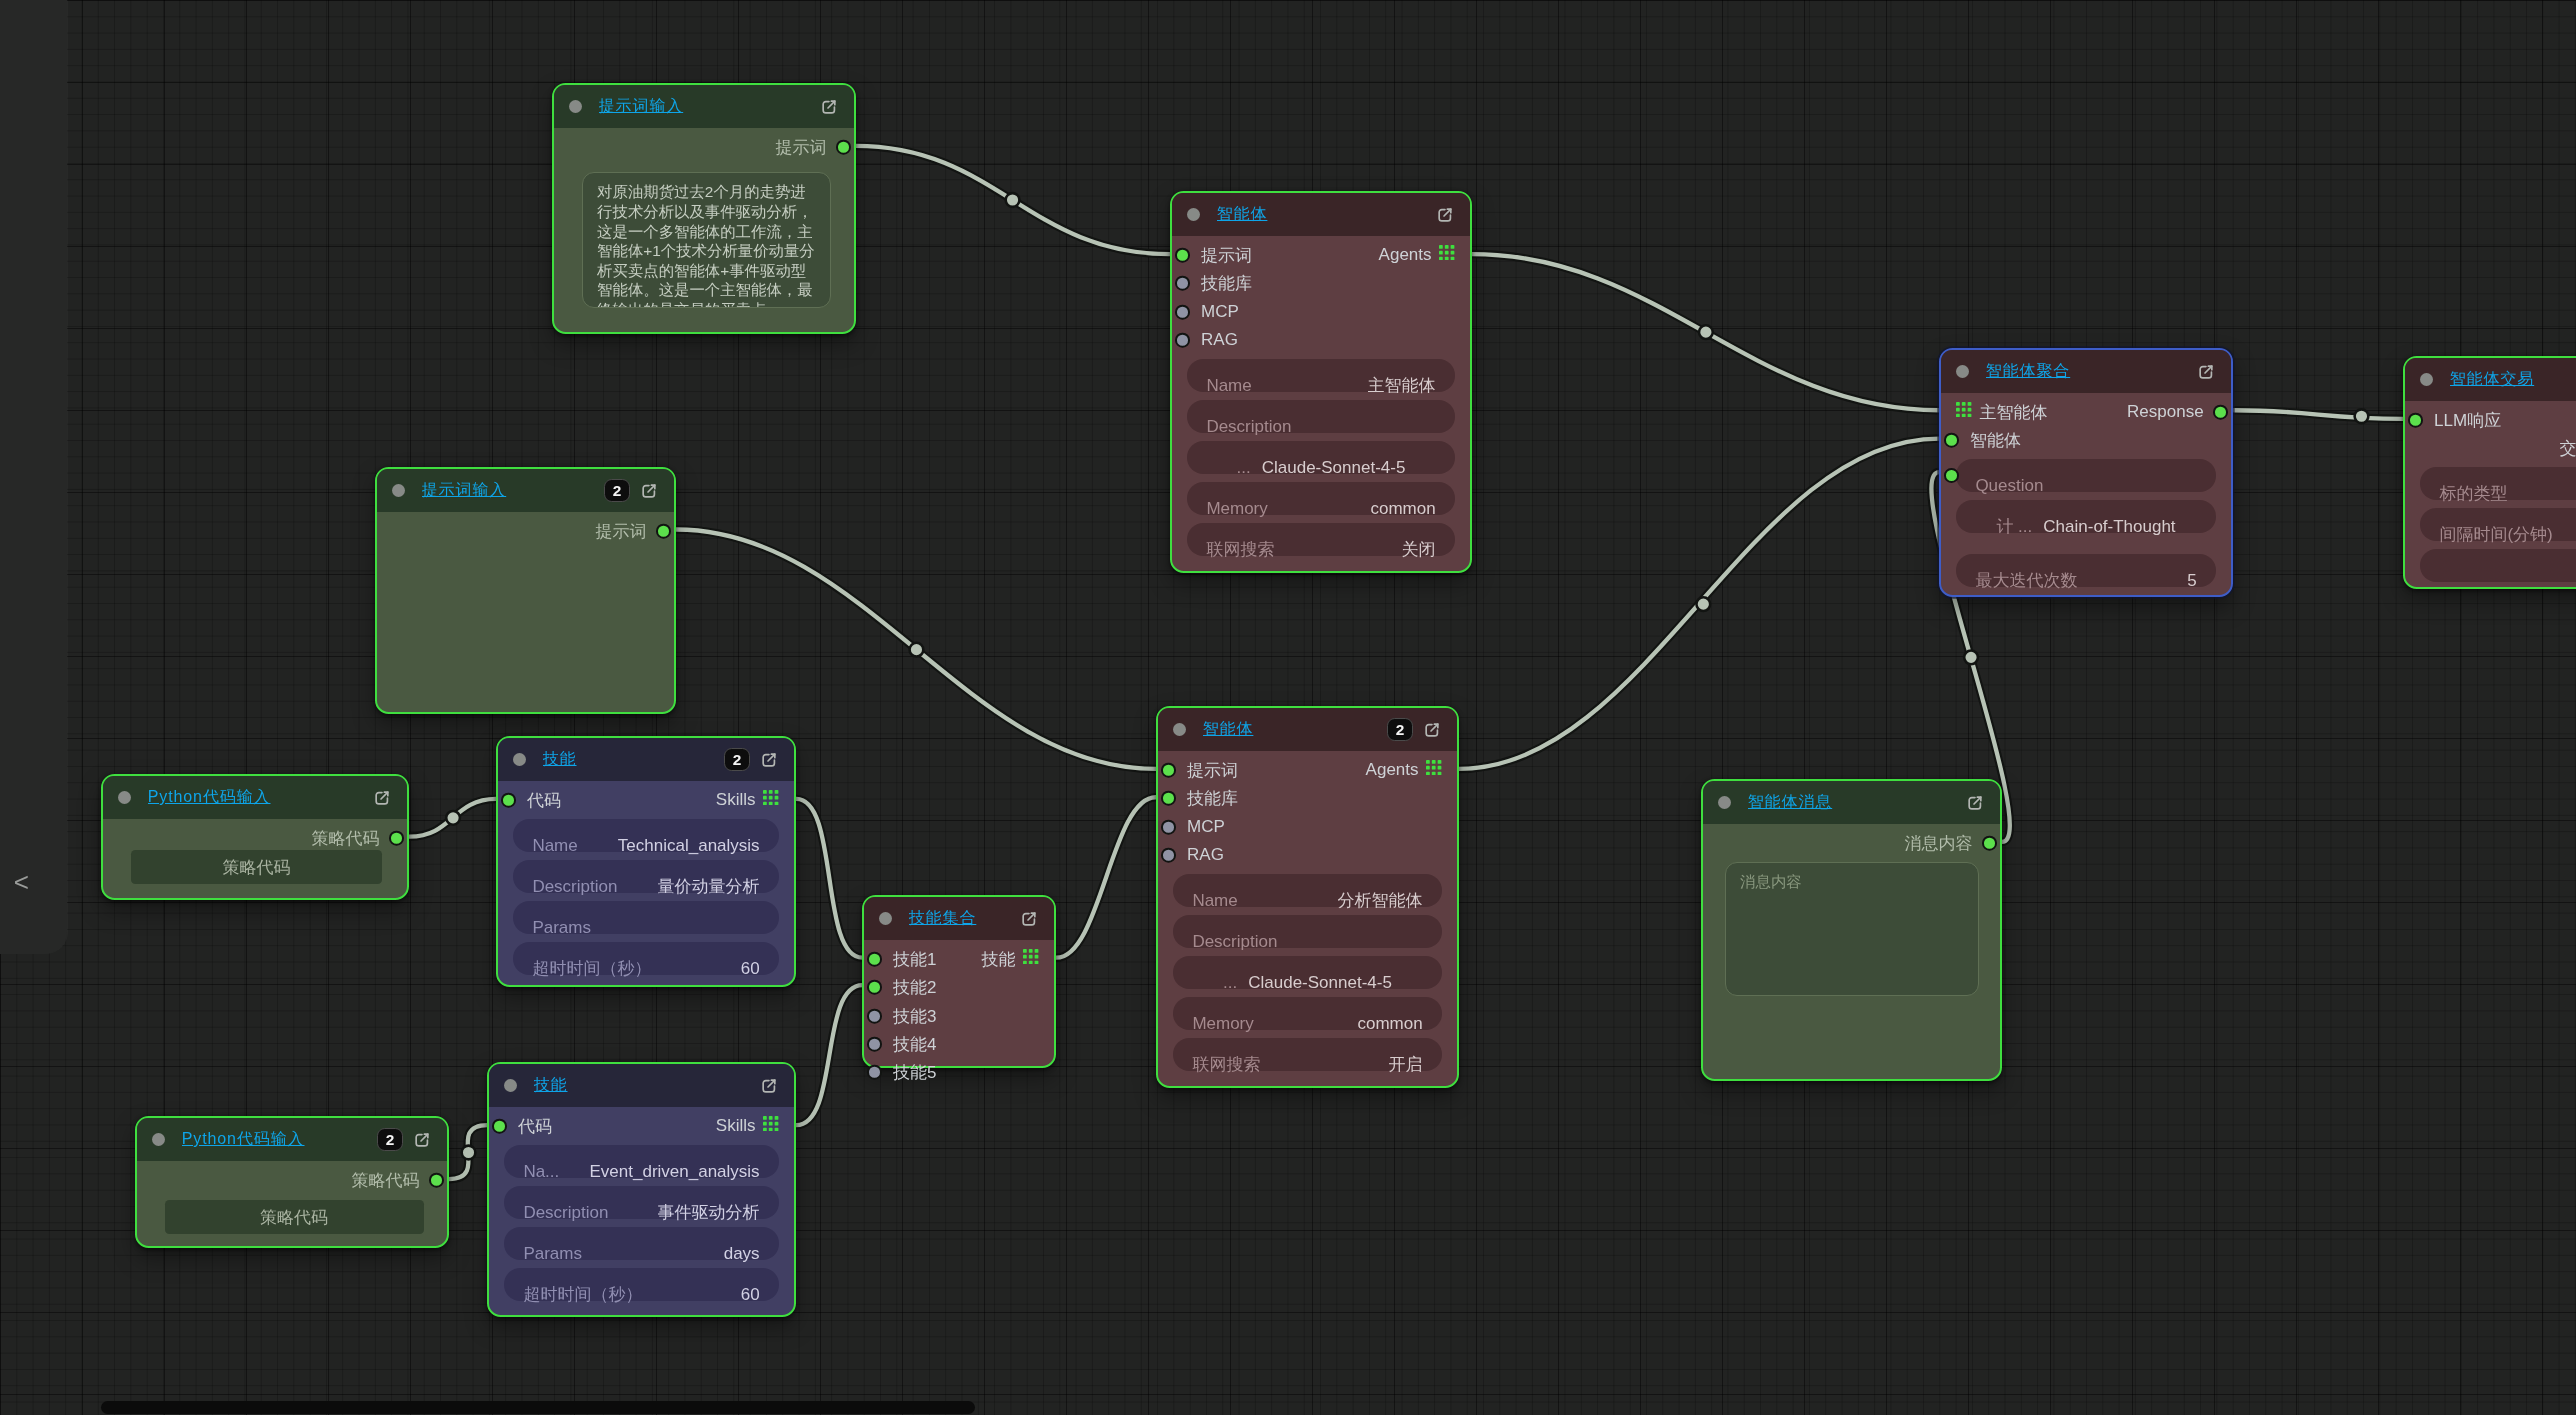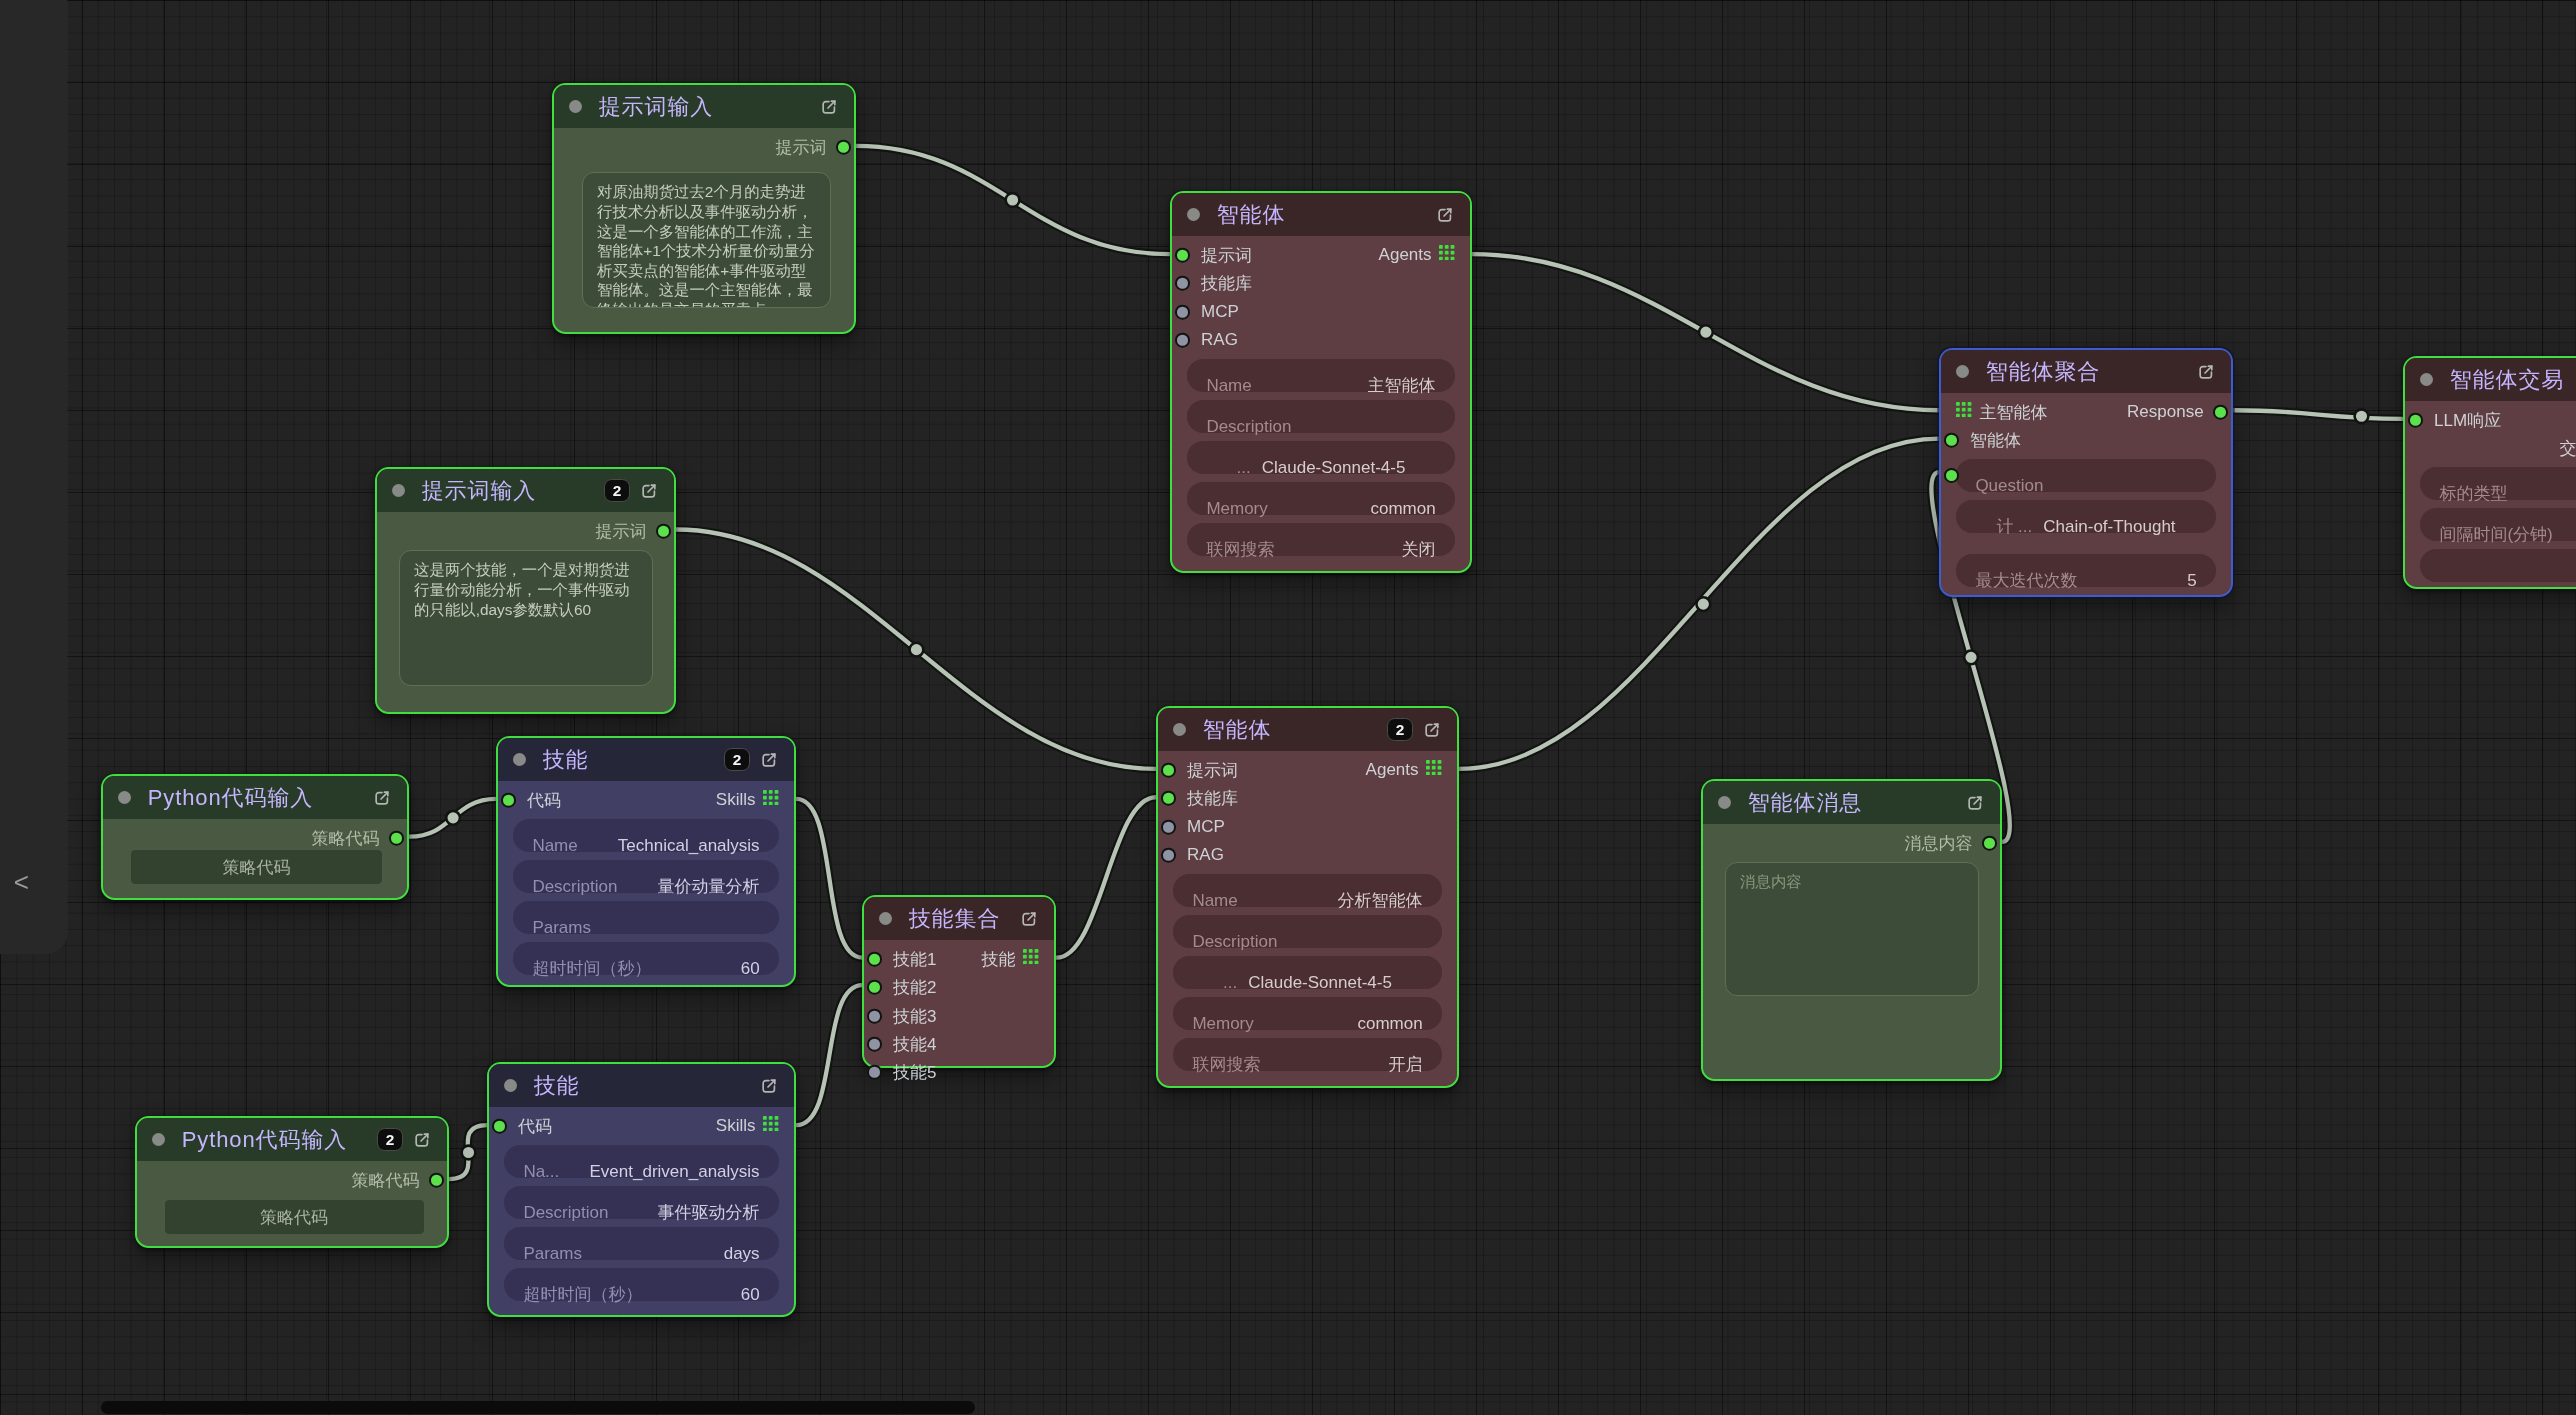--- a/index.html
+++ b/index.html
@@ -18,22 +18,22 @@
   #nodes{position:absolute;inset:0;z-index:2;}
   .node{position:absolute;border-radius:13.7px;border:2.1px solid #3fdf3f;box-sizing:border-box;
     box-shadow:0 1.7px 4.3px rgba(0,0,0,.55),0 10.3px 22px rgba(0,0,0,.35);}
   .node.selected{border-color:#3e5dc8;border-width:2.6px;box-shadow:0 0 0 1.7px rgba(15,22,48,.7),0 10.3px 22px rgba(0,0,0,.4);}
   .node.green{background:#4a5941;}  .node.green  .header{background:#283a28;}
   .node.maroon{background:#5e3e42;} .node.maroon .header{background:#3a2527;}
   .node.purple{background:#413f63;} .node.purple .header{background:#262639;}
   .header{position:absolute;top:0;left:0;right:0;height:43px;border-radius:11px 11px 0 0;
     display:flex;align-items:center;padding:0 15.4px;box-sizing:border-box;}
   .hdot{width:13px;height:13px;border-radius:50%;background:#878a87;flex:none;}
-  .title{margin-left:16.3px;font-size:22px;font-weight:500;color:#c4b5fd;letter-spacing:0.9px;
-    flex:1;white-space:nowrap;overflow:hidden;}
+  .title{margin-left:16.3px;font-size:16px;font-weight:500;color:#0ea5e9;letter-spacing:0.9px;
+    flex:1;white-space:nowrap;overflow:hidden;text-decoration:underline;}
   .badge{flex:none;margin-right:8.6px;min-width:19px;height:23px;padding:0 7.7px;border-radius:7.7px;
     background:#0d0d0d;border:1.7px solid #4a4a4a;color:#f4f4f4;font-size:15.4px;font-weight:bold;
     display:flex;align-items:center;justify-content:center;box-sizing:border-box;}
   .editic{flex:none;display:flex;align-items:center;}
   .row{position:absolute;left:0;right:0;height:28px;display:flex;align-items:center;
     padding:0 15.4px;box-sizing:border-box;font-size:17px;}
   .row .plbl{color:#ced2d6;white-space:nowrap;}
   .node.green .row .plbl{color:#b2bdab;}
   .ingroup{display:flex;align-items:center;gap:7.7px;}
   .ingroup.dotted .plbl{margin-left:13.7px;}
@@ -292,21 +292,20 @@
               <path d="M14.8 5H19v4.2"></path>
             </svg>
           </span>
         </div>
         <div class="row" style="top: 48px;">
           <span class="outgroup dotted">
             <span class="plbl">提示词</span>
           </span>
           <span class="pdot out on"></span>
         </div>
-        <div class="ta" style="left: 21.5px; top: 81px; width: 254px; height: 136px;"><span>这是两个技能，一个是对期货进行量价动能分析，一个事件驱动的只能以,days参数默认60</span></div>
       </div>
       <div class="node purple" style="left: 496px; top: 736px; width: 300px; height: 251px;">
         <div class="header">
           <span class="hdot"></span>
           <span class="title">技能</span>
           <span class="badge">2</span>
           <span class="editic">
             <svg width="20" height="20" viewBox="0 0 24 24" fill="none" stroke="#b3b6b3" stroke-width="2" stroke-linecap="round" stroke-linejoin="round">
               <path d="M12 5.5H8.2C6.4 5.5 5 6.9 5 8.7v7.1C5 17.6 6.4 19 8.2 19h7.1c1.8 0 3.2-1.4 3.2-3.2V12"></path>
               <path d="M10.8 13.2 19 5"></path>

